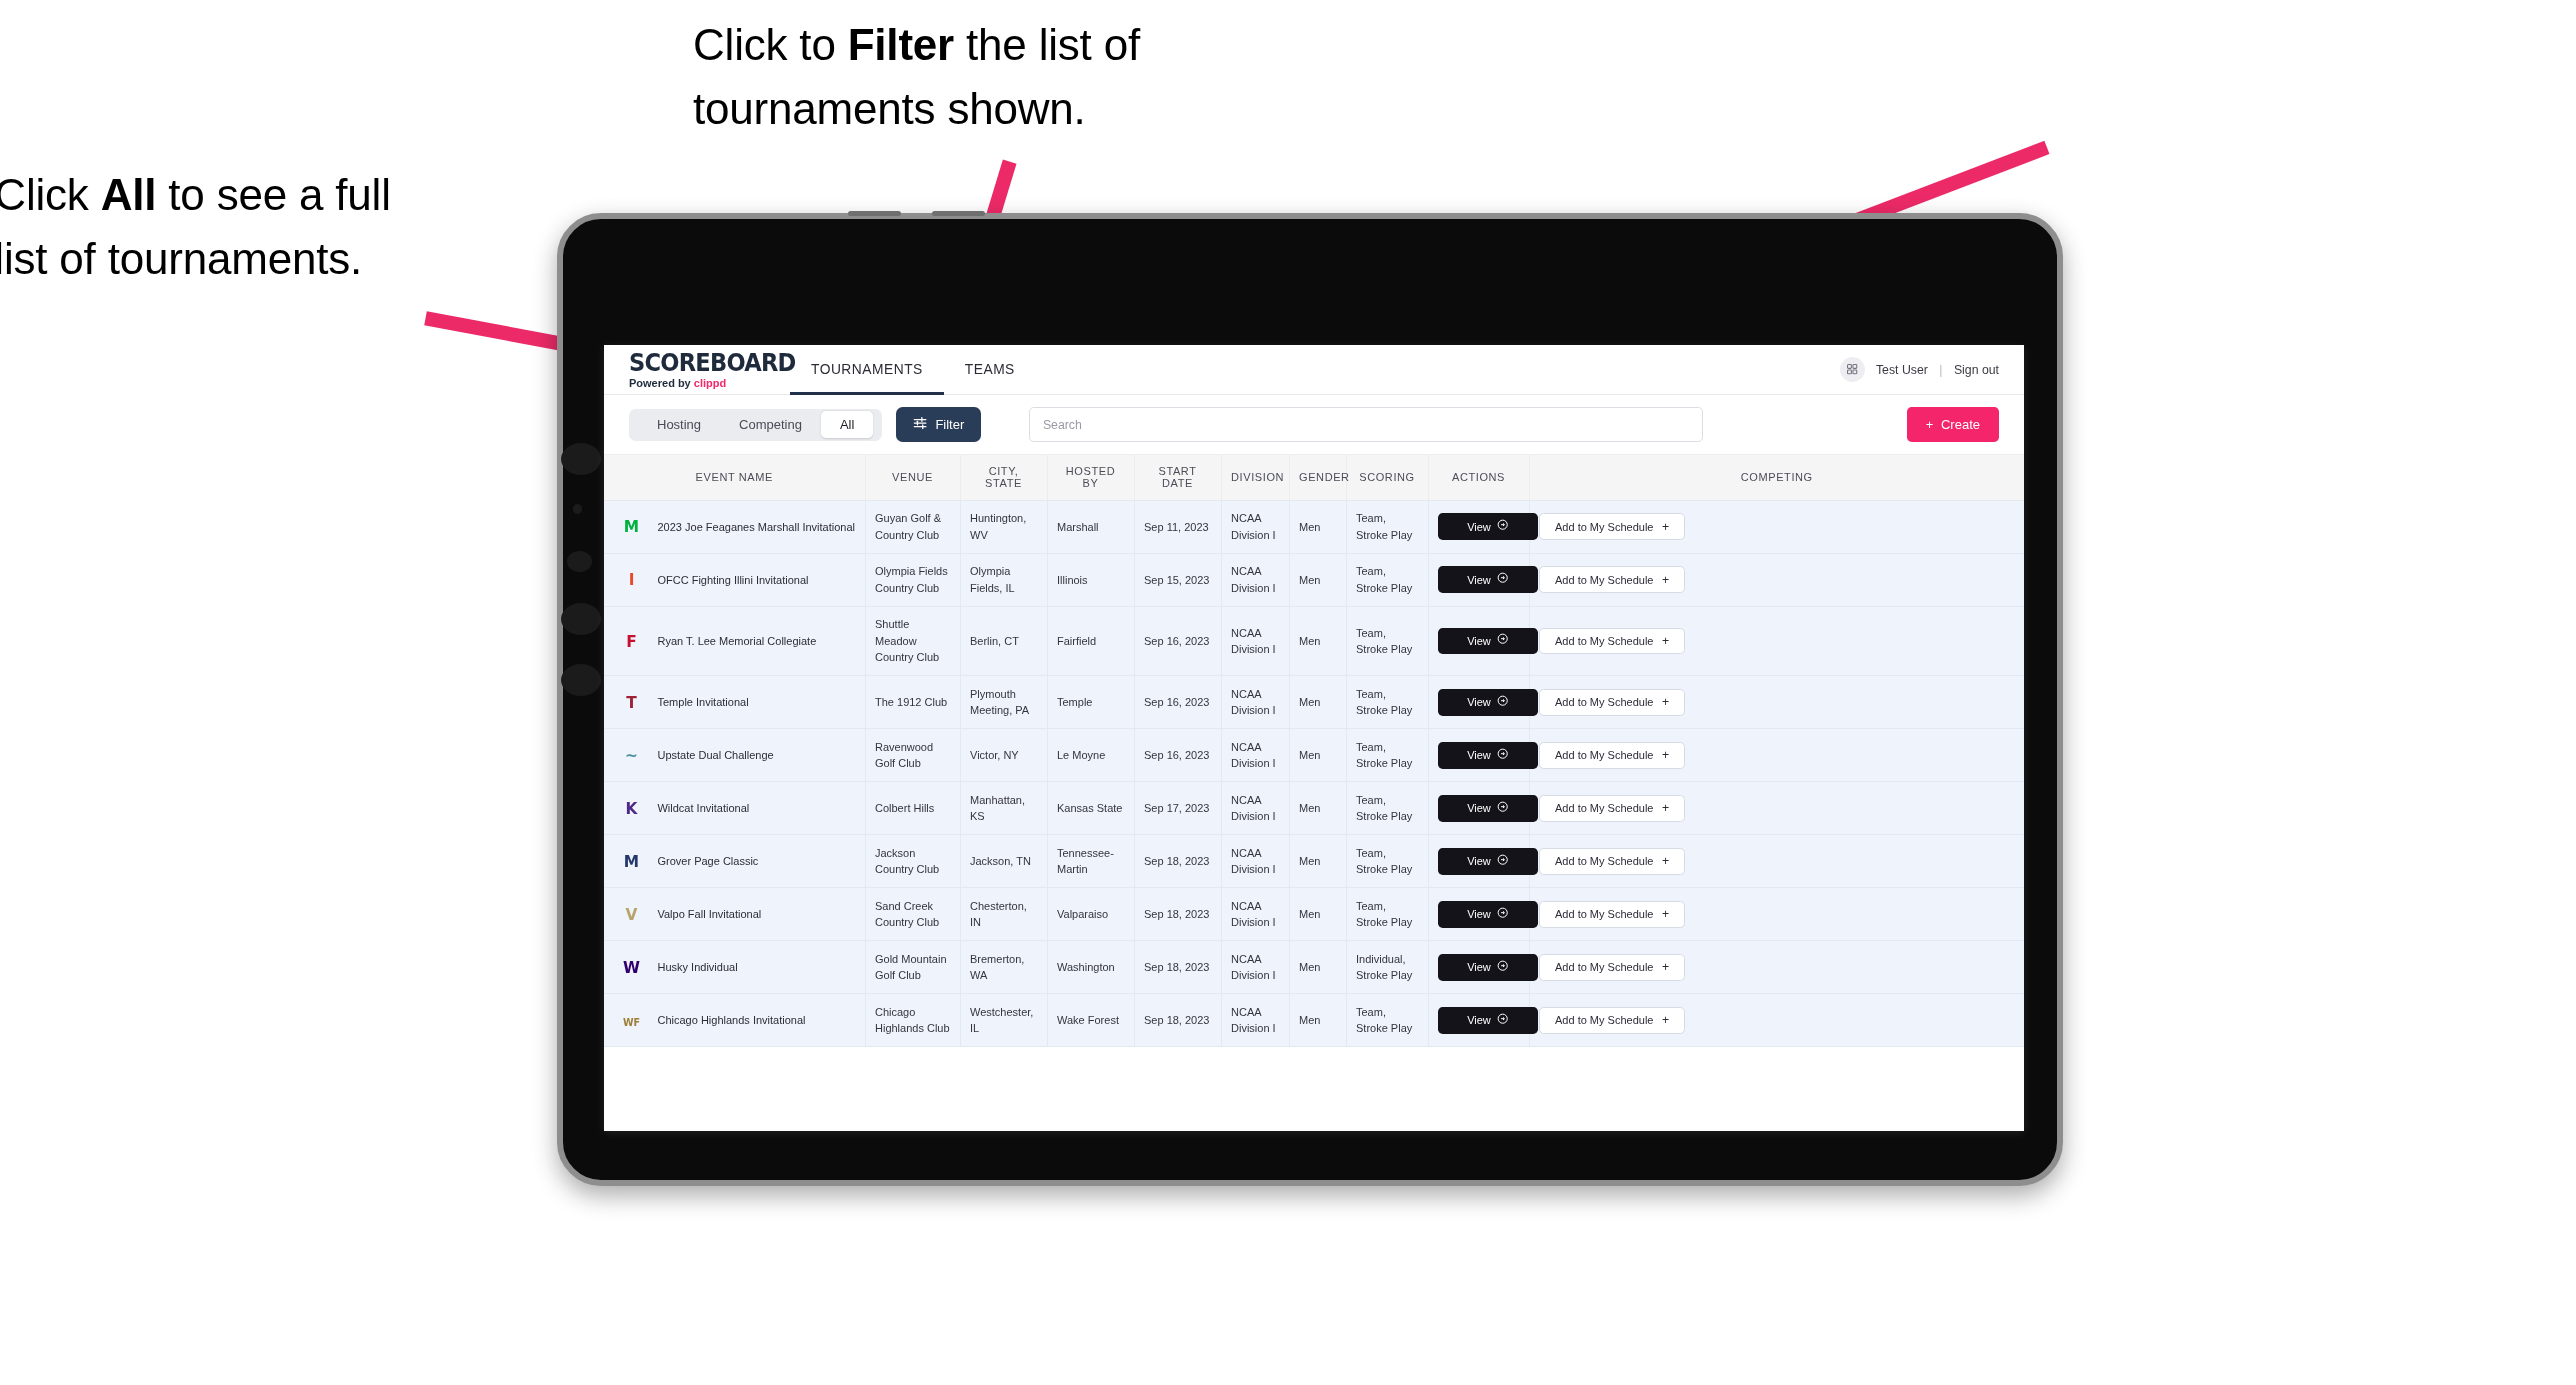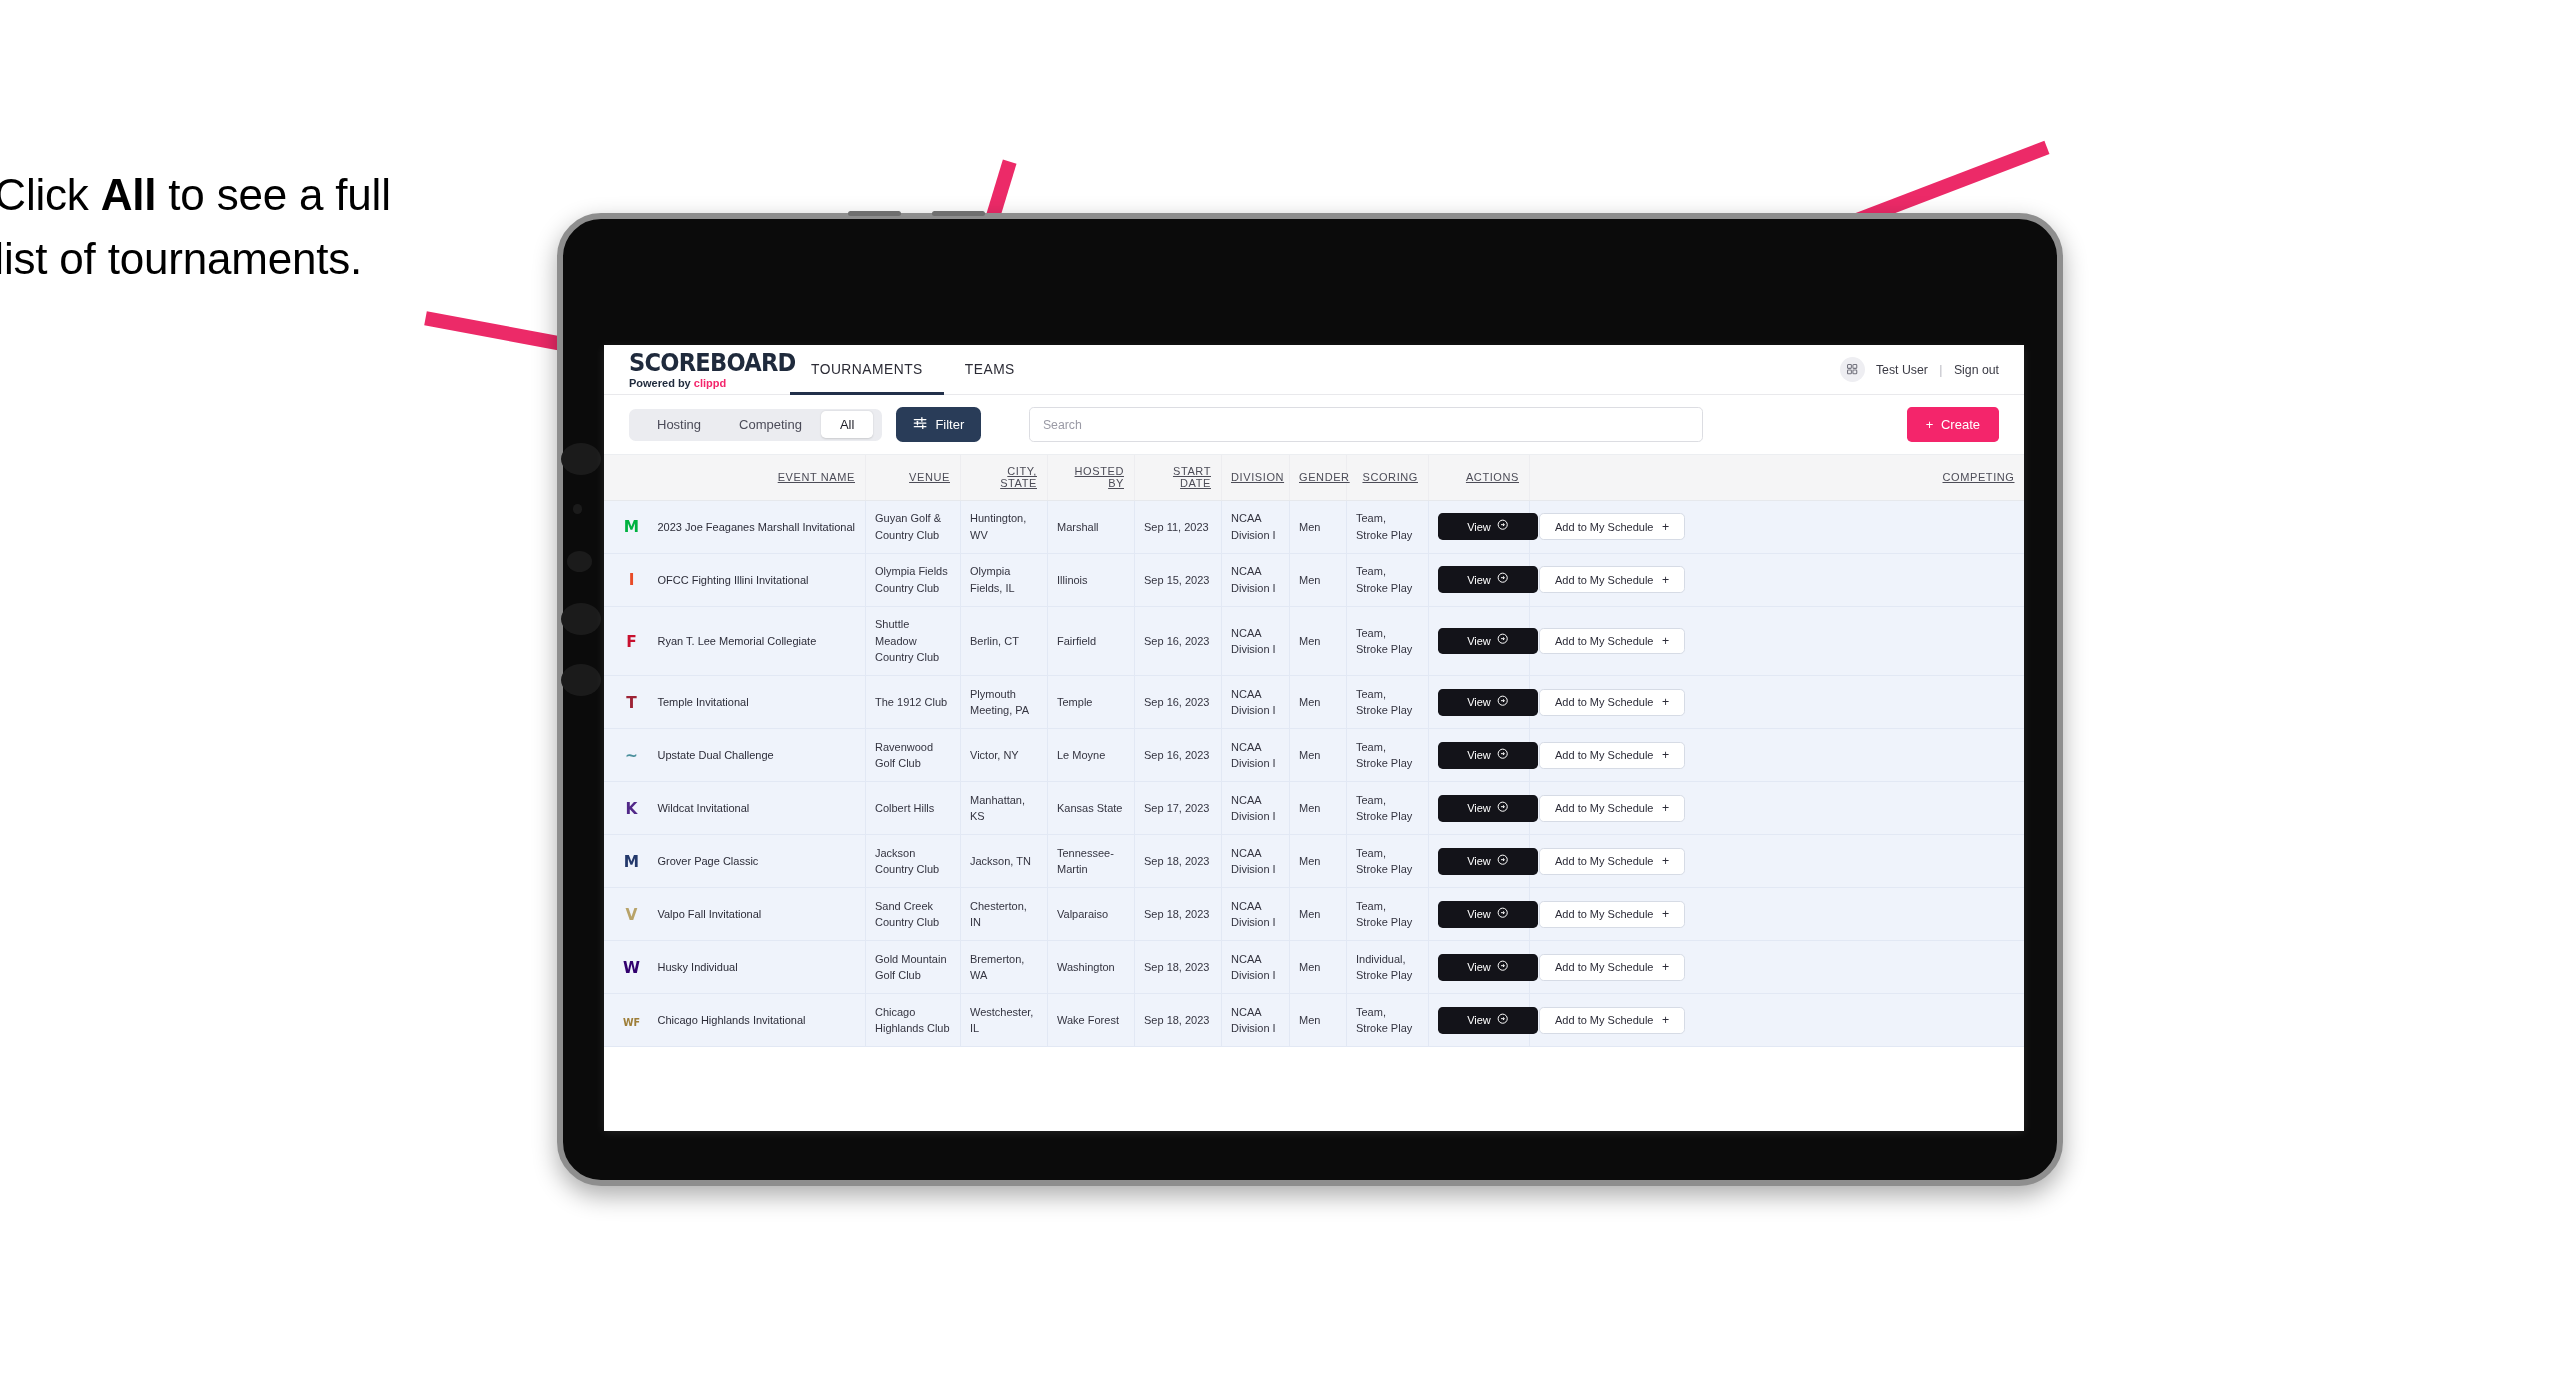--- a/index.html
+++ b/index.html
@@ -122,23 +122,23 @@
   .createbtn {
     margin-left:auto; background:#f4256b; color:#fff; height:35px;
     display:flex; align-items:center; gap:7.6px; padding:0 19px;
     border-radius:4.7px; font-size:13px; cursor:pointer;
   }
 
   
   #tablewrap { height:calc(100% - 110px); overflow:hidden; }
   table { width:100%; border-collapse:collapse; table-layout:fixed; }
   thead th {
-    background:#f5f5f6; text-align:right; font-weight:400;
+    background:#f5f5f6; text-align:center; font-weight:400;
     font-size:11px; letter-spacing:0.6px; color:#4c4c57;
-    padding:10.4px 9.5px; border-bottom:0.9px solid #e6e8ec; border-right:0.9px solid #ededf0;text-decoration:underline;
+    padding:10.4px 9.5px; border-bottom:0.9px solid #e6e8ec; border-right:0.9px solid #ededf0;
   }
   tbody td {
     background:#eff3fb; font-size:11px; color:#343440;
     padding:9.5px; border-bottom:0.9px solid #e2e8f4; border-right:0.9px solid #e2e8f4;
     vertical-align:middle; line-height:1.5;
   }
   tbody td:last-child, thead th:last-child { border-right:none; }
 
   .col-event{width:261px}.col-venue{width:95px}.col-city{width:87px}
   .col-host{width:87px}.col-date{width:87px}.col-div{width:68px}
@@ -160,20 +160,21 @@
     padding:0 15px; font-size:11px; color:#2c2c38; cursor:pointer;
   }
   .plus { font-size:12.3px; line-height:1; }
 </style>
 </head>
 <body>
 
 <div id="stage">
 
   <div class="callout" id="callout-all"><span>Click </span><b>All</b><span> to see a full list of tournaments.</span></div>
+  <div class="callout" id="callout-filter"><span>Click to </span><b>Filter</b><span> the list of tournaments shown.</span></div>
 
   <svg class="arrow-layer" width="2576" height="1386" viewBox="0 0 2712 1459">
     <defs>
       <marker id="ah" markerWidth="7" markerHeight="7" refX="4.6" refY="3.5" orient="auto">
         <path d="M0,0 L7,3.5 L0,7 z" fill="#ec2a68"></path>
       </marker>
     </defs>
     <line x1="448" y1="335" x2="860" y2="412" stroke="#ec2a68" stroke-width="15" marker-end="url(#ah)"></line>
     <line x1="1063" y1="170" x2="998" y2="384" stroke="#ec2a68" stroke-width="15" marker-end="url(#ah)"></line>
     <line x1="2155" y1="155" x2="1463" y2="420" stroke="#ec2a68" stroke-width="15" marker-end="url(#ah)"></line>

